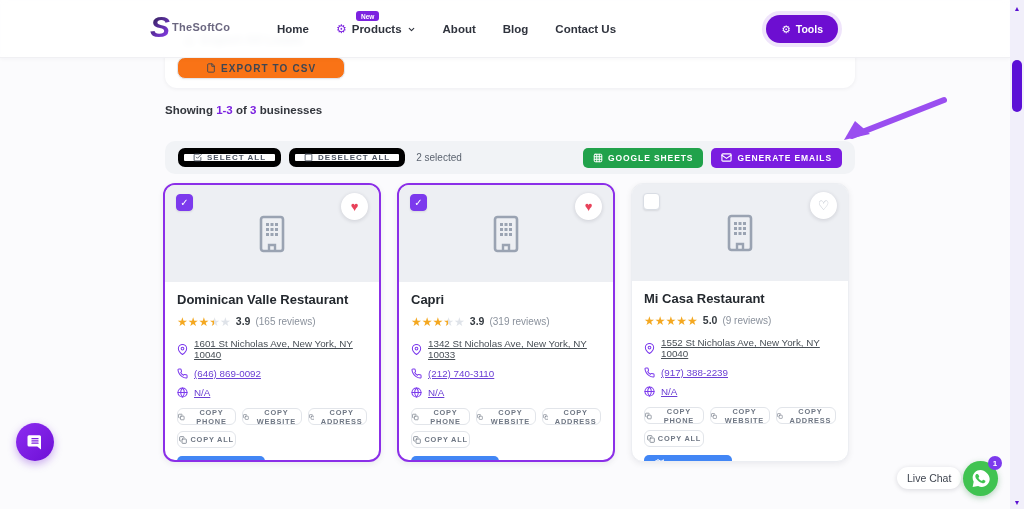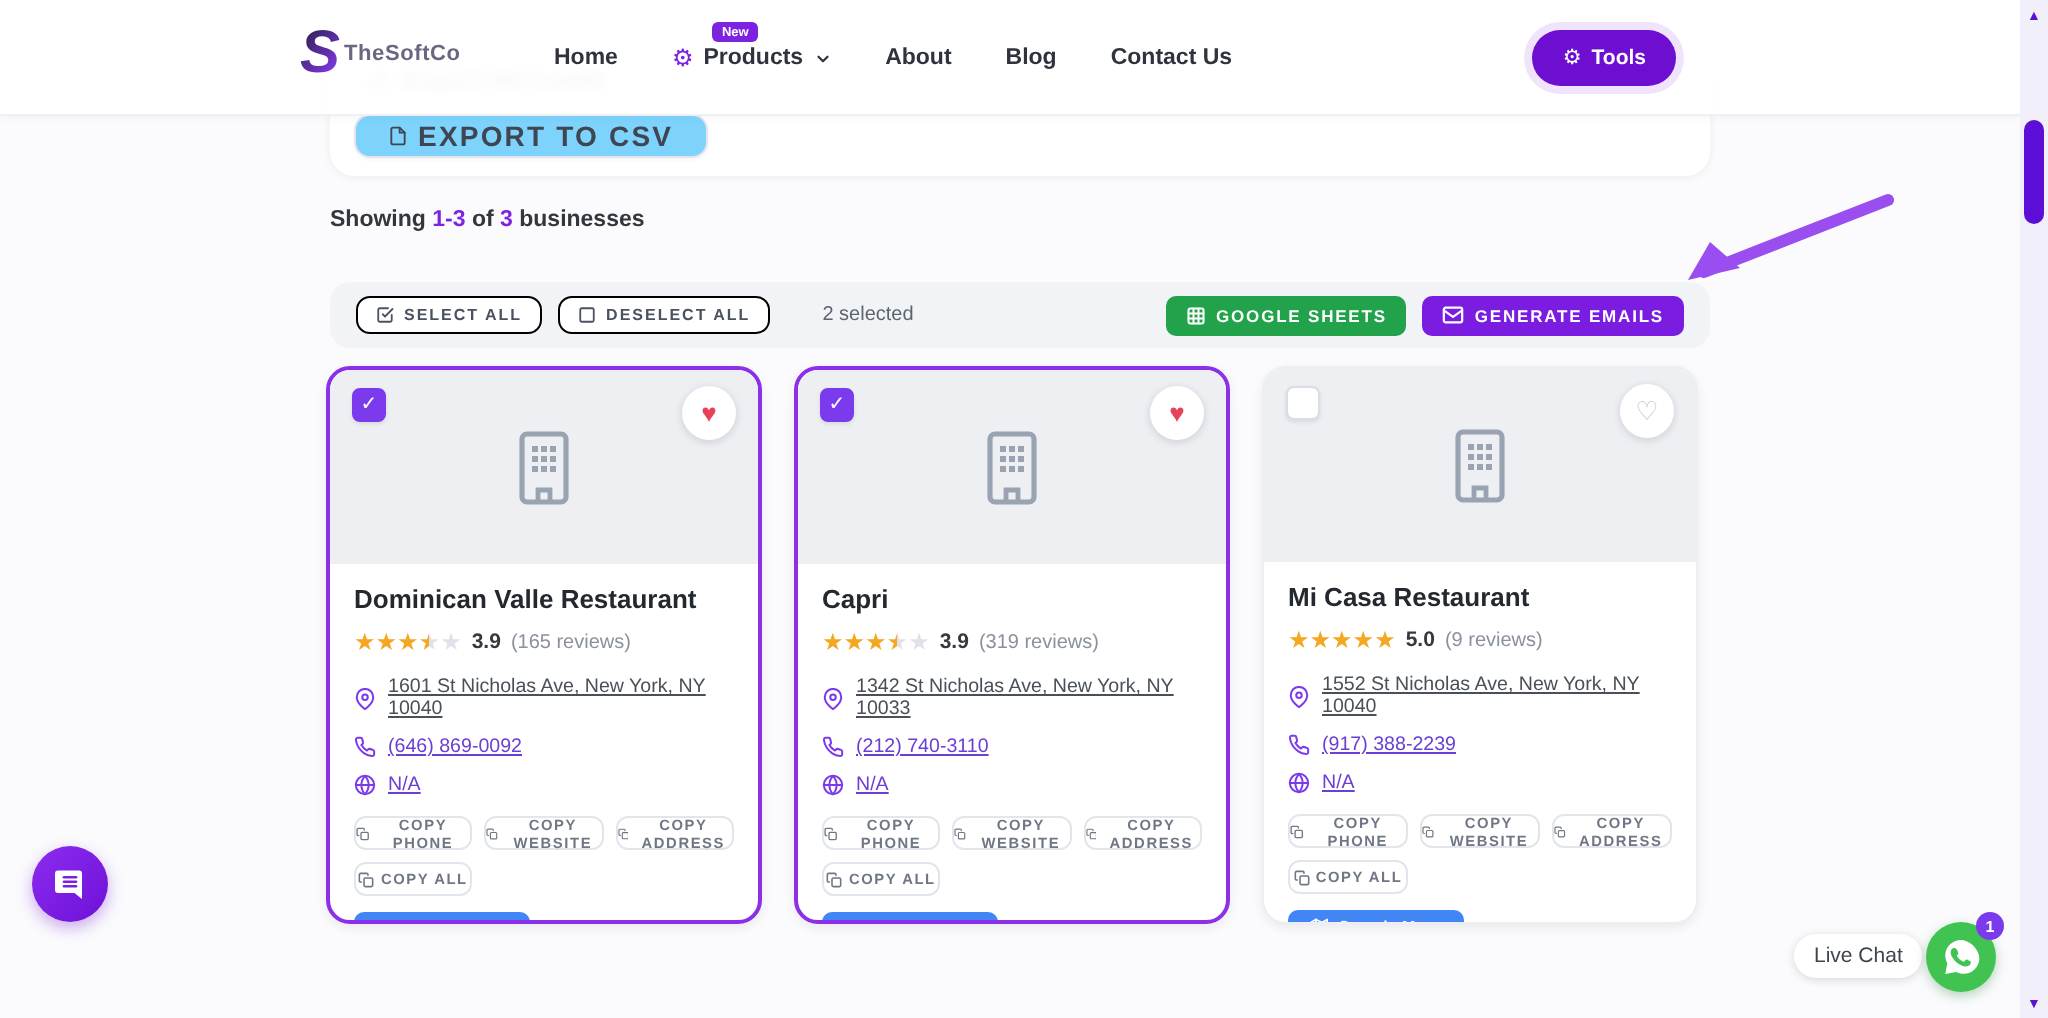--- a/index.html
+++ b/index.html
@@ -26,35 +26,35 @@
     background:#6d0ed1; color:#fff; border:none; border-radius:14px;
     font-family:inherit; font-size:10.5px; font-weight:700; display:flex; align-items:center; gap:5px;
     box-shadow:0 0 0 4px rgba(124,34,224,.12); cursor:pointer; }
 
   
   .export-card { position:absolute; left:165px; top:28px; width:690px; height:60px;
     background:#fff; border-radius:12px; box-shadow:0 1px 4px rgba(20,20,40,.06); z-index:5; }
   .export-header { position:absolute; left:18px; top:4px; display:flex; align-items:center; gap:6px;
     color:#c7ccd5; font-size:13px; font-weight:700; }
   .export-actions { position:absolute; left:12px; top:29px; display:flex; gap:7px; }
-  .file-btn { height:22px; padding:0 16px; background:#7dd3fc; border:1px solid #e2e5eb; border-radius:8px;
-    display:flex; align-items:center; gap:5px; font-family:inherit; font-size:14px; font-weight:700;
+  .file-btn { height:22px; padding:0 28px; background:#f97316; border:1px solid #e2e5eb; border-radius:8px;
+    display:flex; align-items:center; gap:5px; font-family:inherit; font-size:10px; font-weight:700;
     letter-spacing:1.1px; color:#3f4652; cursor:pointer; box-shadow:0 1px 2px rgba(20,20,40,.04); }
 
   
   .results { position:absolute; left:165px; top:104px; font-size:11.5px; font-weight:700; color:#33363d; z-index:6; }
   .results .hl { color:#7c22e0; }
 
   
   .sel-toolbar { position:absolute; left:165px; top:141px; width:690px; height:33px;
     background:#f1f3f6; border-radius:10px; display:flex; align-items:center; padding:0 13px; gap:8px; z-index:6; }
-  .sel-btn { height:19px; padding:0 9px; background:#fff; border:1px solid #000000; border-radius:7px;
+  .sel-btn { height:19px; padding:0 9px; background:#fff; border:6px solid #000000; border-radius:7px;
     display:flex; align-items:center; gap:5px; font-family:inherit; font-size:8px; font-weight:700;
     letter-spacing:1px; color:#4a5260; cursor:pointer; }
-  .sel-count { font-size:10px; color:#5c6470; margin-left:18px; }
+  .sel-count { font-size:10px; color:#5c6470; margin-left:3px; }
   .sel-right { margin-left:auto; display:flex; gap:8px; }
   .action-btn { height:20px; padding:0 10px; border:none; border-radius:5px; display:flex; align-items:center; gap:5px;
     font-family:inherit; font-size:8.5px; font-weight:700; letter-spacing:.9px; color:#fff; cursor:pointer; }
   .action-export { background:linear-gradient(90deg,#8b30e8,#6d18d0); }
   .action-sheets { background:#21a24b; }
   .action-emails { background:#7a1de0; }
 
   
   .anno-arrow { position:absolute; left:830px; top:90px; z-index:8; pointer-events:none; }
 

